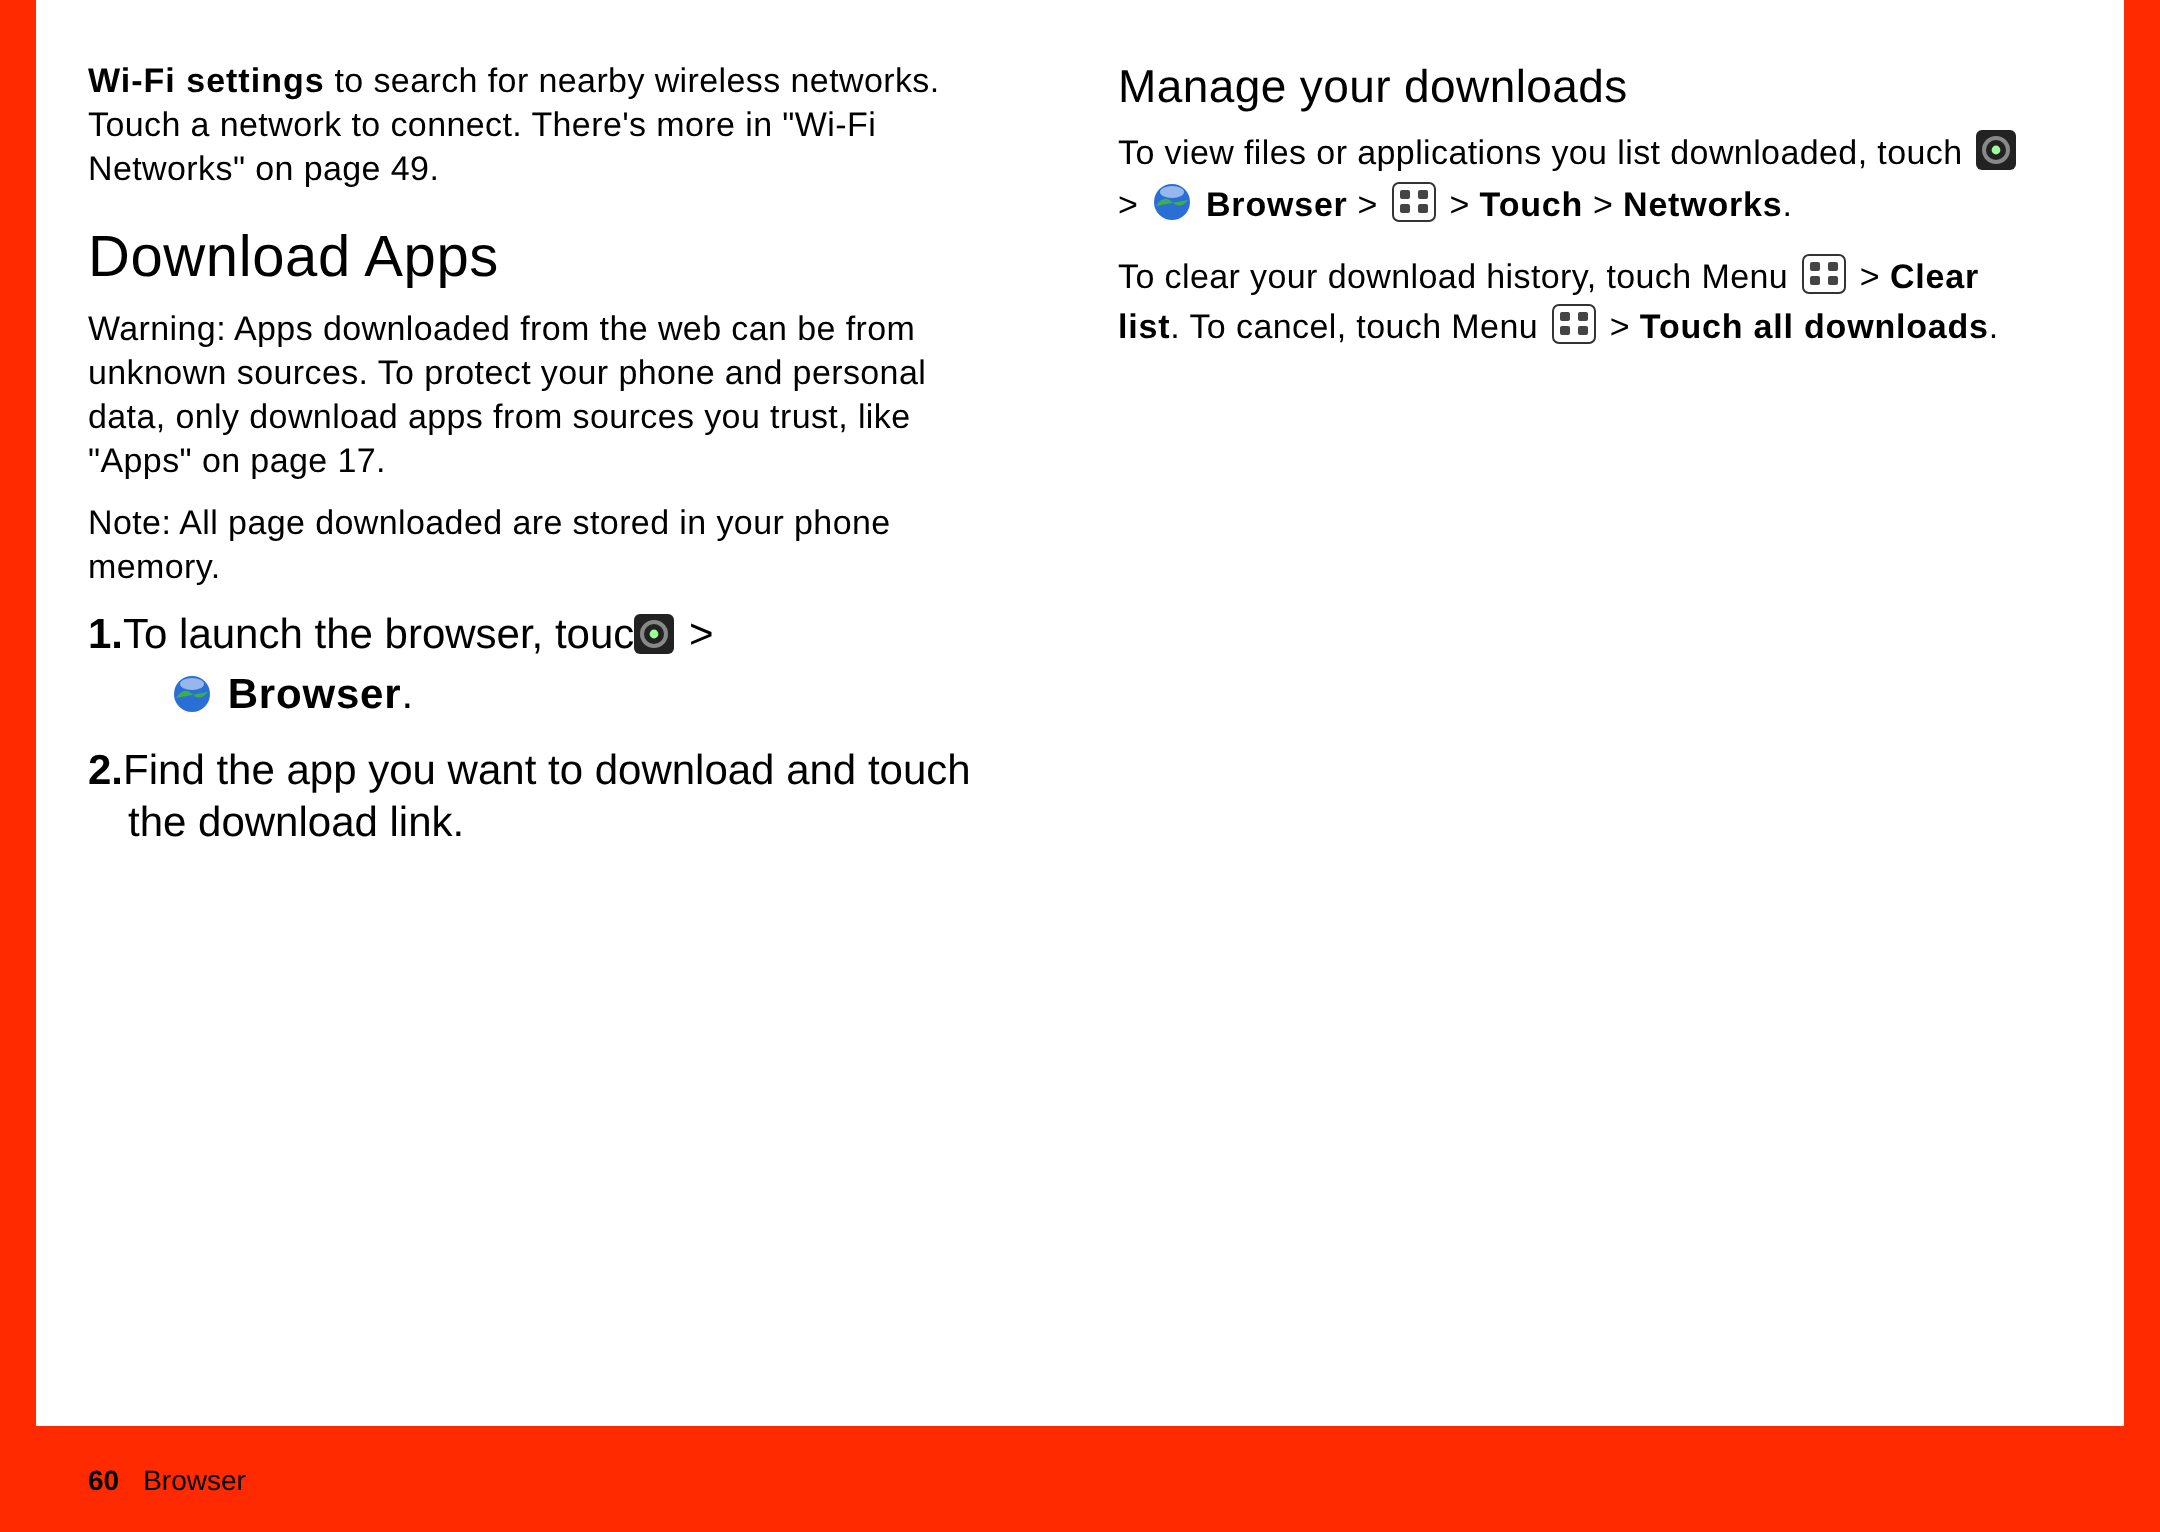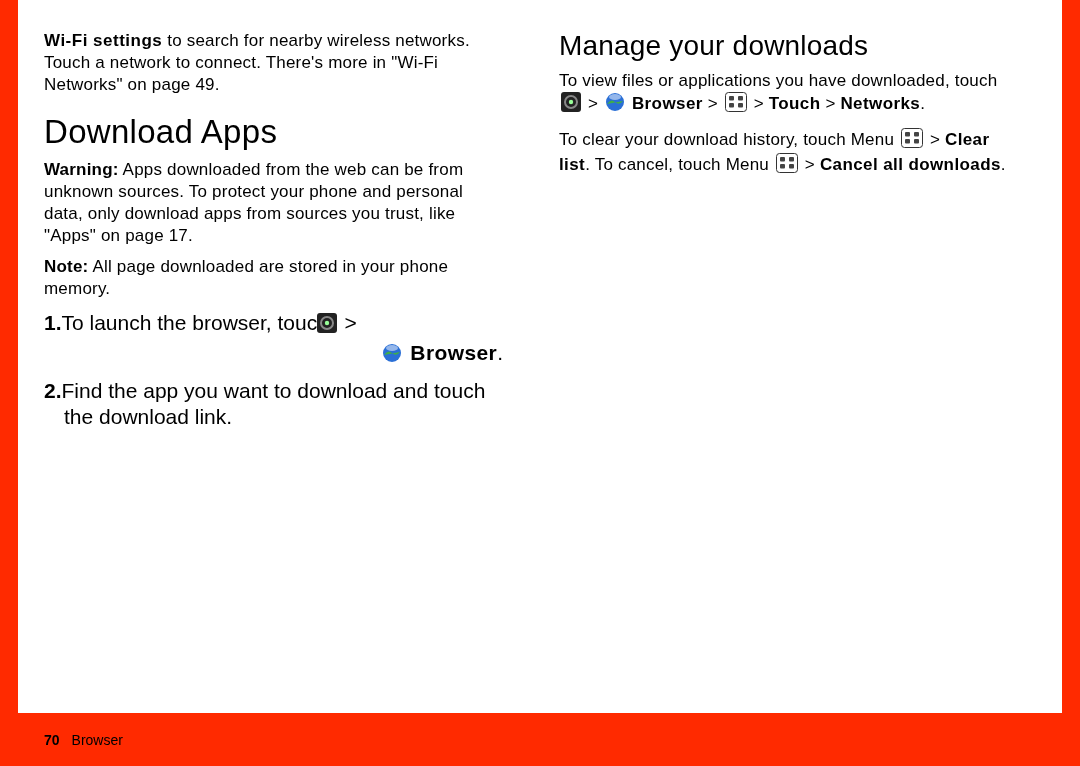--- a/index.html
+++ b/index.html
@@ -24,39 +24,39 @@
     gap: 56px;
     height: 100%;
   }
   .col {
     flex: 1 1 0;
     min-width: 0;
   }
   p { font-size: 17px; line-height: 1.28; margin-bottom: 10px; letter-spacing: 0.2px; }
   .tight { margin-bottom: 4px; }
   h2.section {
-    font-size: 33px;
+    font-size: 29px;
     font-weight: 400;
     margin-top: 18px;
     margin-bottom: 8px;
     letter-spacing: 0.3px;
   }
   h3.sub {
-    font-size: 28px;
+    font-size: 23px;
     font-weight: 500;
     margin-bottom: 8px;
     letter-spacing: 0.2px;
   }
-  .bold { font-weight: 700; }
+  .bold { font-weight: 400; }
   .sans-bold { font-weight: 600; letter-spacing: 0.5px; }
   .menu-path { font-weight: 600; letter-spacing: 0.4px; }
   ol.steps { list-style: none; padding-left: 0; }
   ol.steps li { font-size: 21px; line-height: 1.28; margin-bottom: 8px; padding-left: 20px; text-indent: -20px; }
   ol.steps li .num { font-weight: 700; }
-  .step-cont { display:block; padding-left:20px; text-indent:0;text-align:right; }
+  .step-cont { display:block; padding-left:20px; text-indent:0; }
   .icon {
     display: inline-block;
     vertical-align: -3px;
     margin: 0 2px;
   }
   .footer {
     position: absolute;
     left: 18px;
     bottom: 0;
     width: 1044px;
@@ -110,21 +110,21 @@
         <li>
           <span class="num">2.</span><span>Find the app you want to download and touch the download link.</span>
         </li>
       </ol>
     </div>
 
     <div class="col">
       <h3 class="sub">Manage your downloads</h3>
 
       <p>
-        <span>To view files or applications you have downloaded, touch </span><span class="icon"><svg width="20" height="20">
+        <span>To view files or applications you list downloaded, touch </span><span class="icon"><svg width="20" height="20">
               <rect x="0" y="0" width="20" height="20" rx="3" fill="#222"></rect>
               <circle cx="10" cy="10" r="6" fill="none" stroke="#888" stroke-width="2"></circle>
               <circle cx="10" cy="10" r="2.2" fill="#9f9"></circle>
             </svg></span><span> &gt; </span><span class="icon"><svg width="20" height="20">
               <circle cx="10" cy="10" r="9" fill="#2a6fd6"></circle>
               <path d="M2 12 Q6 6 10 10 Q14 14 18 9" fill="#3fae4a"></path>
               <ellipse cx="10" cy="5" rx="6" ry="3" fill="#fff" opacity="0.5"></ellipse>
             </svg></span> <span class="menu-path">Browser</span><span> &gt; </span><span class="icon"><svg width="22" height="20">
               <rect x="0.5" y="0.5" width="21" height="19" rx="3" fill="#fff" stroke="#333"></rect>
               <rect x="4" y="4" width="5" height="4.5" rx="1" fill="#444"></rect>
@@ -140,23 +140,23 @@
               <rect x="4" y="4" width="5" height="4.5" rx="1" fill="#444"></rect>
               <rect x="13" y="4" width="5" height="4.5" rx="1" fill="#444"></rect>
               <rect x="4" y="11" width="5" height="4.5" rx="1" fill="#444"></rect>
               <rect x="13" y="11" width="5" height="4.5" rx="1" fill="#444"></rect>
             </svg></span><span> &gt; </span><span class="menu-path">Clear list</span><span>. To cancel, touch Menu </span><span class="icon"><svg width="22" height="20">
               <rect x="0.5" y="0.5" width="21" height="19" rx="3" fill="#fff" stroke="#333"></rect>
               <rect x="4" y="4" width="5" height="4.5" rx="1" fill="#444"></rect>
               <rect x="13" y="4" width="5" height="4.5" rx="1" fill="#444"></rect>
               <rect x="4" y="11" width="5" height="4.5" rx="1" fill="#444"></rect>
               <rect x="13" y="11" width="5" height="4.5" rx="1" fill="#444"></rect>
-            </svg></span><span> &gt; </span><span class="menu-path">Cancel all downloads</span><span>.</span>
+            </svg></span><span> &gt; </span><span class="menu-path">Touch all downloads</span><span>.</span>
       </p>
     </div>
 
   </div>
 </div>
 
 <div class="footer">
-  <span class="pn">70</span>
+  <span class="pn">60</span>
   <span class="sec">Browser</span>
 </div>
 
 </body></html>

